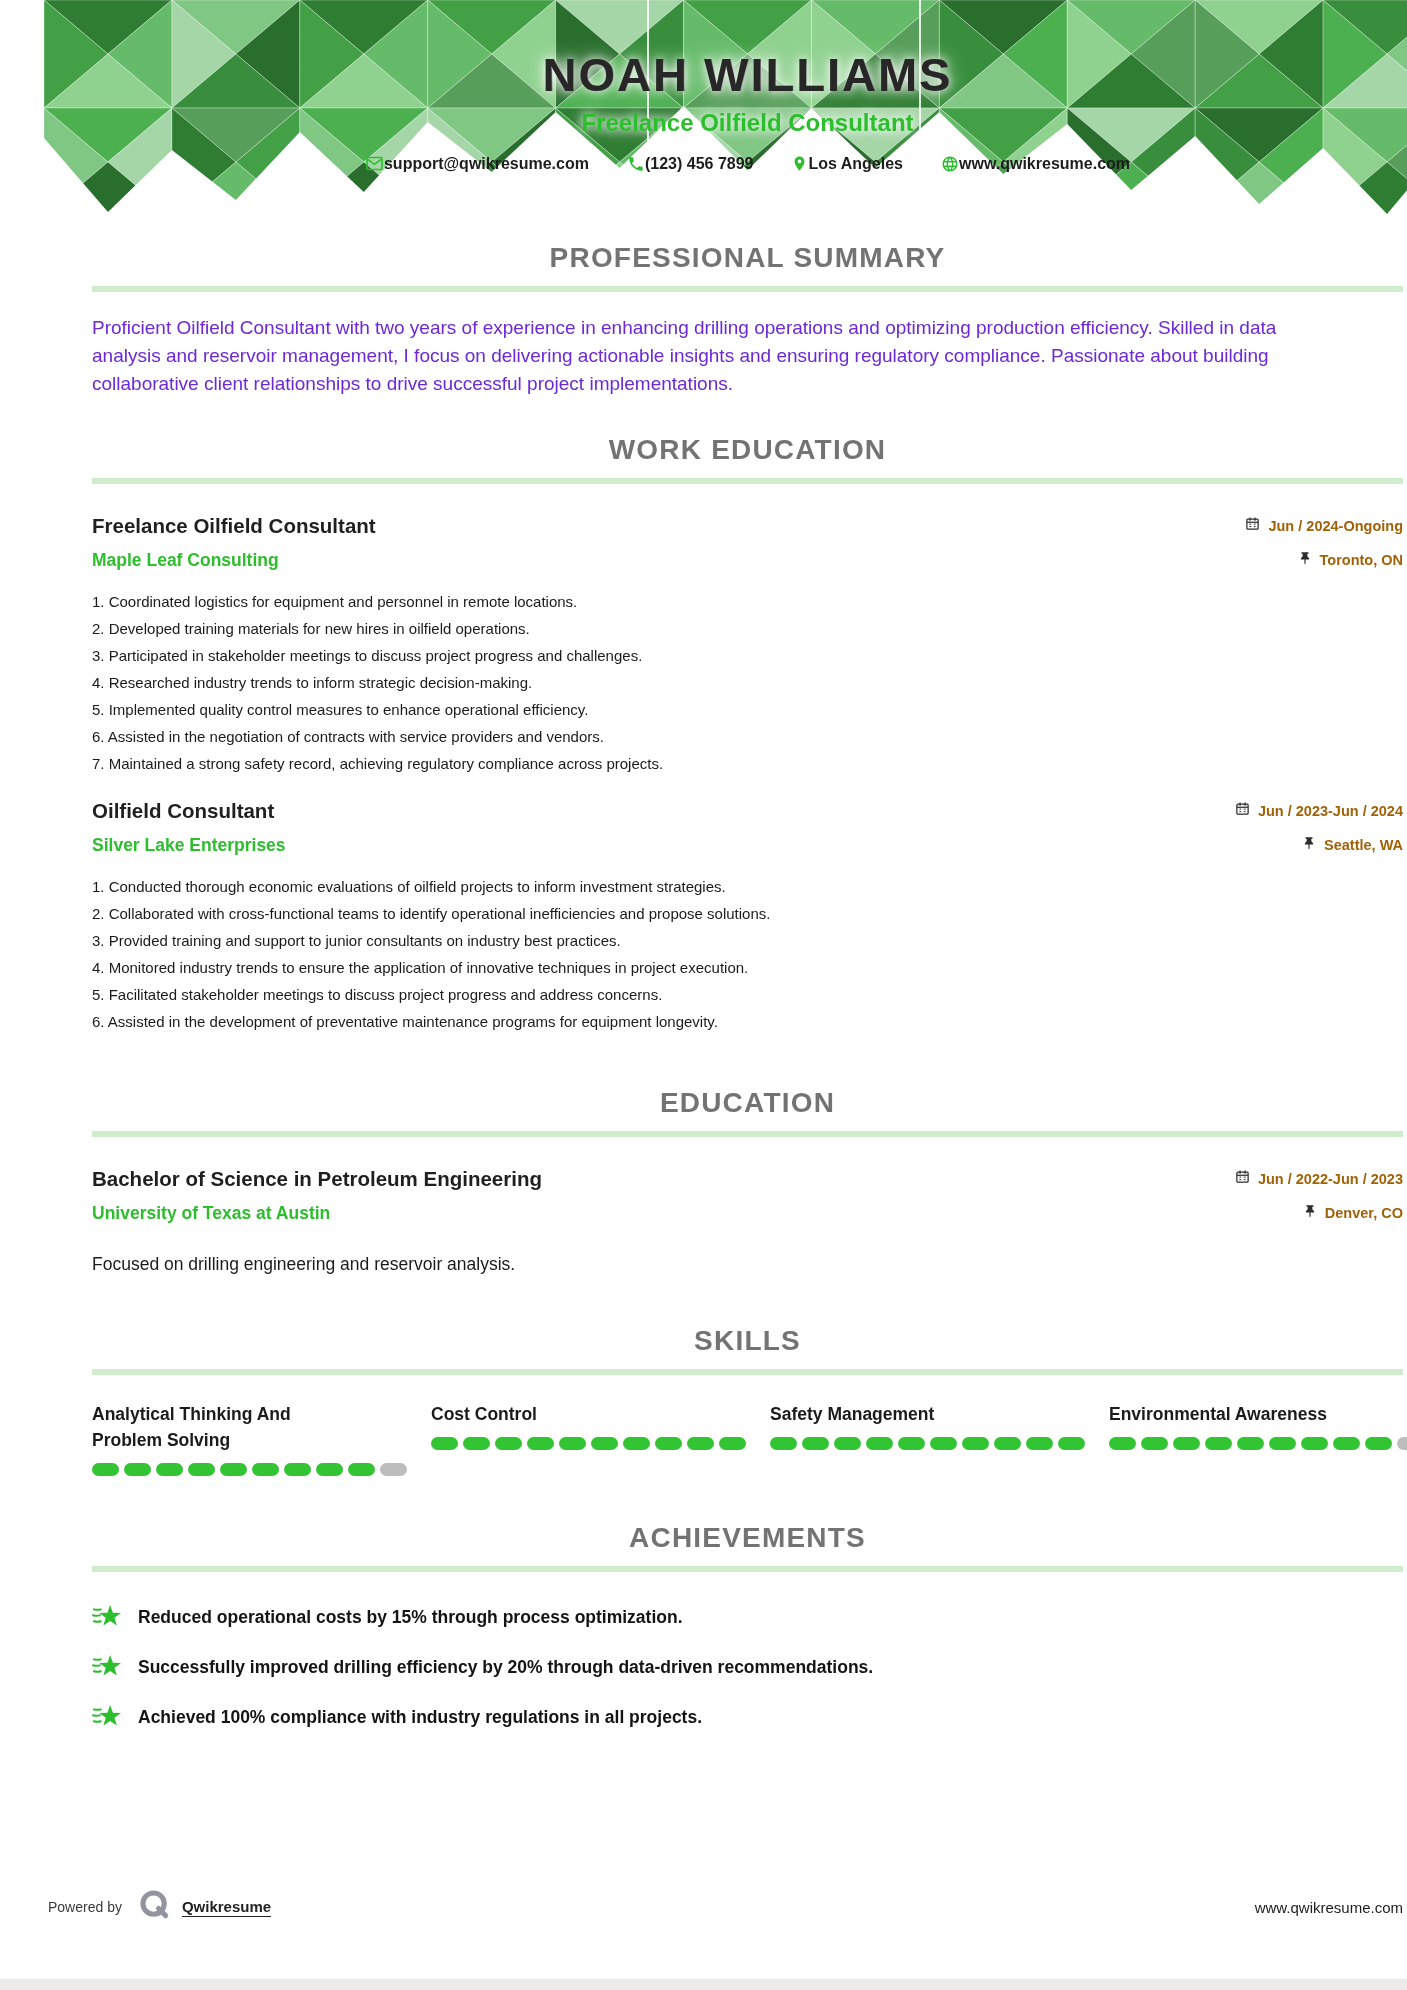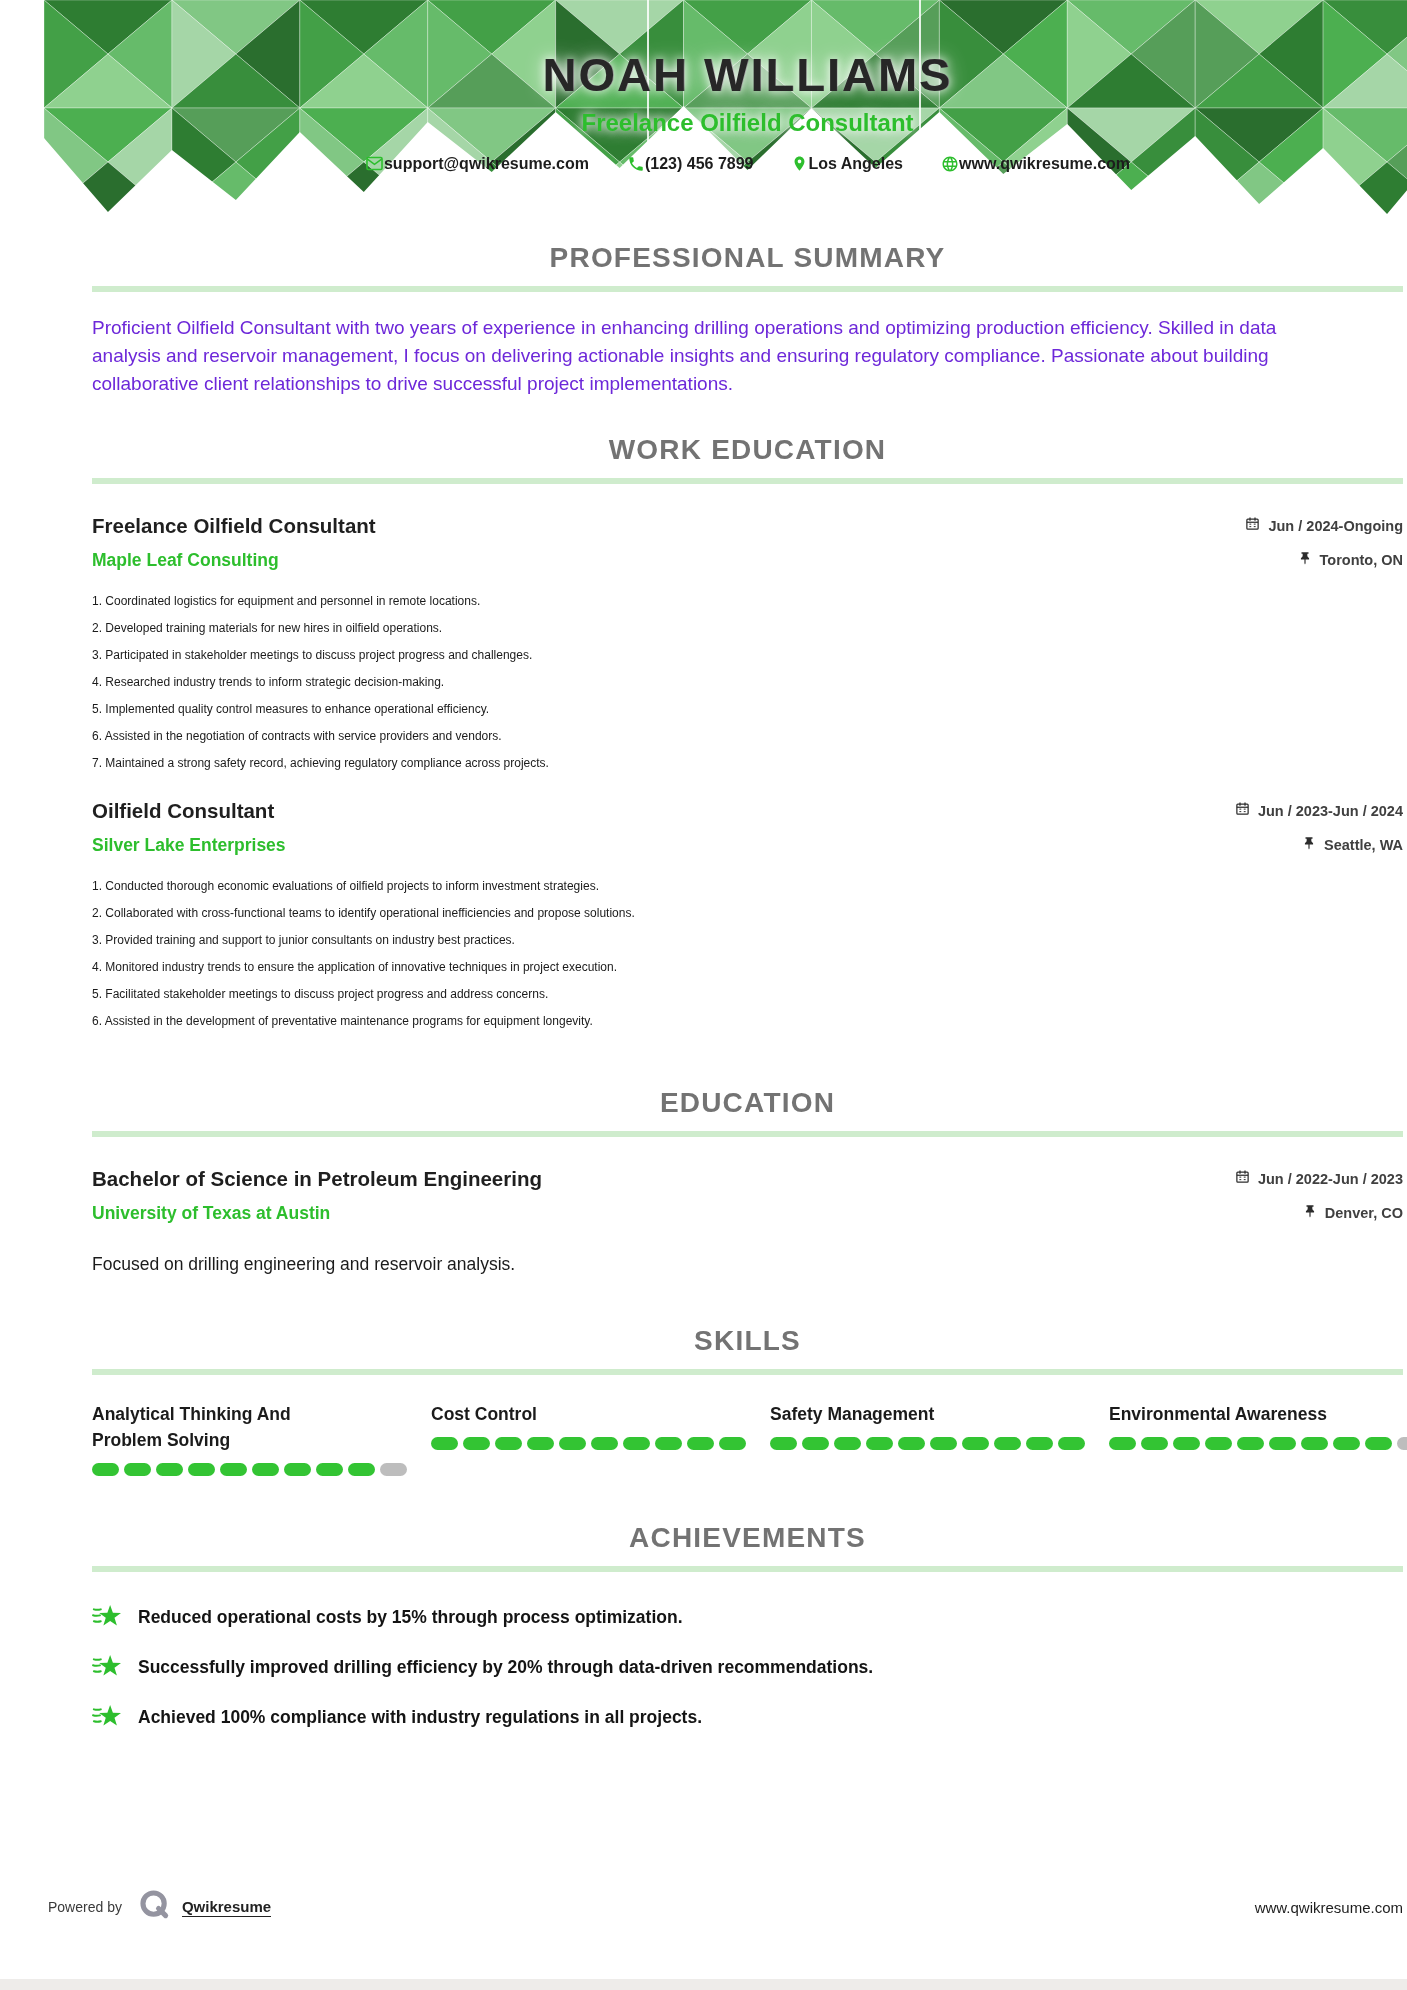--- a/index.html
+++ b/index.html
@@ -28,24 +28,24 @@
   .mt-ach{margin-top:48px;}
   .summary-text{margin:22px 0 0;max-width:1215px;font-size:19px;line-height:28px;color:#6d28d9;}
   
   .entry{margin-top:28px;}
   .entry.second{margin-top:20px;}
   .entry-head{display:flex;justify-content:space-between;align-items:flex-start;}
   .entry-title{margin:0;font-size:20.5px;line-height:28px;font-weight:700;color:#1f1f1f;}
   .entry-company{margin-top:8px;font-size:17.5px;line-height:24px;font-weight:700;color:#2dbe2d;}
   .entry-meta{text-align:right;flex-shrink:0;}
   .meta-line{display:flex;justify-content:flex-end;align-items:center;gap:8px;
-             font-size:14.5px;line-height:28px;font-weight:700;color:#404040;}
+             font-size:14.5px;line-height:28px;font-weight:700;color:#a16207;}
   .meta-line + .meta-line{line-height:24px;margin-top:8px;}
   .duties{list-style:none;margin:16px 0 0;padding:0;counter-reset:d;}
-  .duties li{counter-increment:d;font-size:12px;line-height:27px;color:#1b1b1b;}
+  .duties li{counter-increment:d;font-size:15px;line-height:27px;color:#1b1b1b;}
   .duties li::before{content:counter(d) ". ";}
   .edu-note{margin-top:26px;font-size:17.5px;line-height:26px;color:#1b1b1b;}
   
   .skills-grid{margin-top:26px;display:grid;grid-template-columns:repeat(4,1fr);column-gap:24px;}
   .skill-name{font-size:17.5px;line-height:26px;font-weight:700;color:#1b1b1b;max-width:232px;}
   .skill-bar{margin-top:10px;display:flex;gap:5px;}
   .skill-bar .seg{width:27px;height:13px;border-radius:6.5px;background:#bdbdbd;}
   .skill-bar .seg.on{background:#33c433;}
   
   .ach-list{margin-top:28px;}

